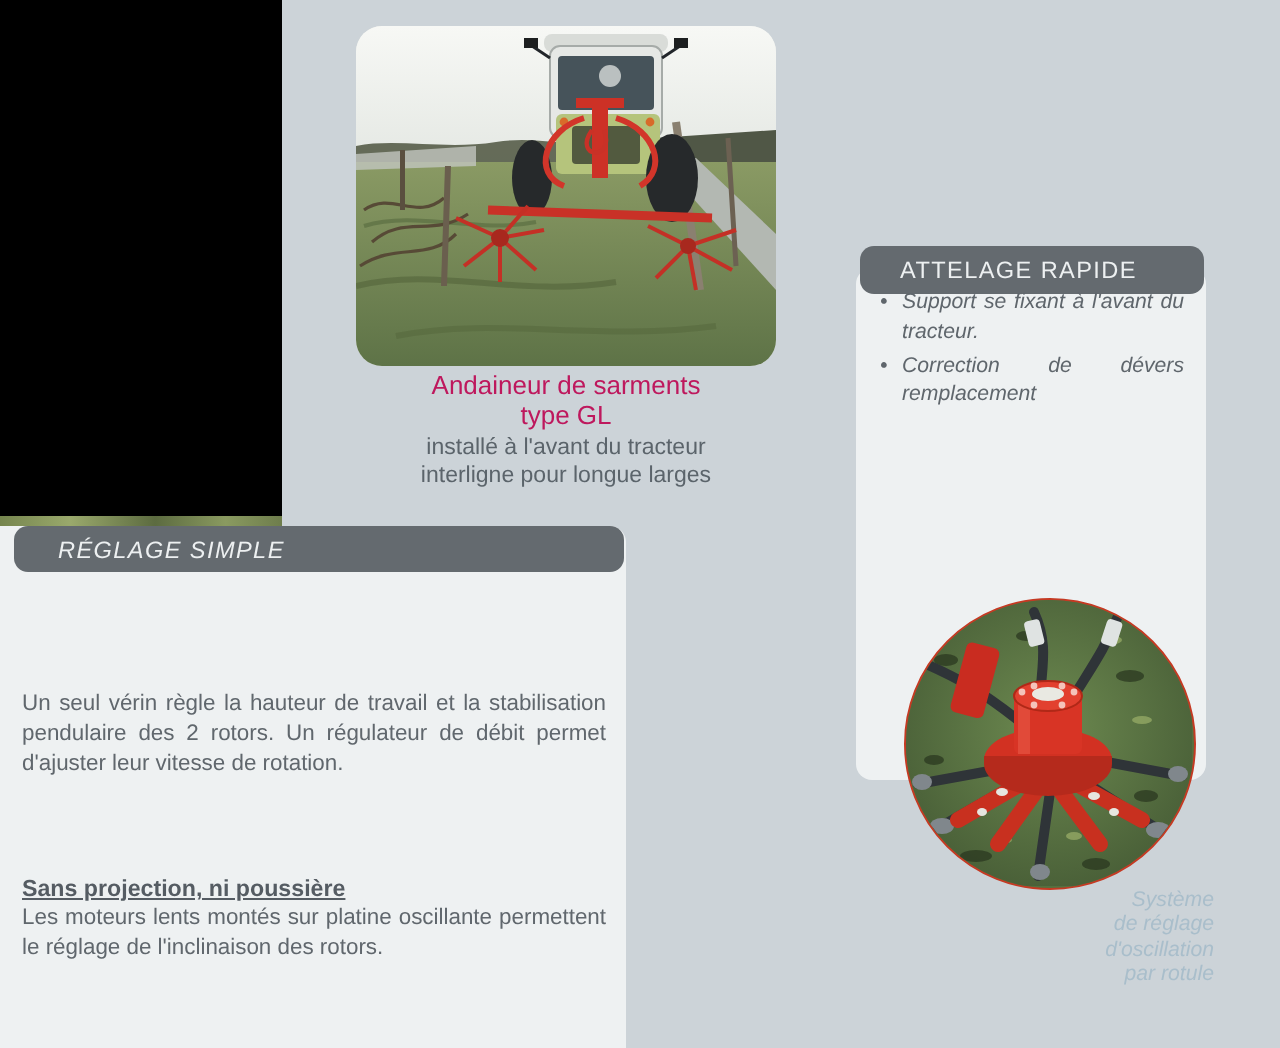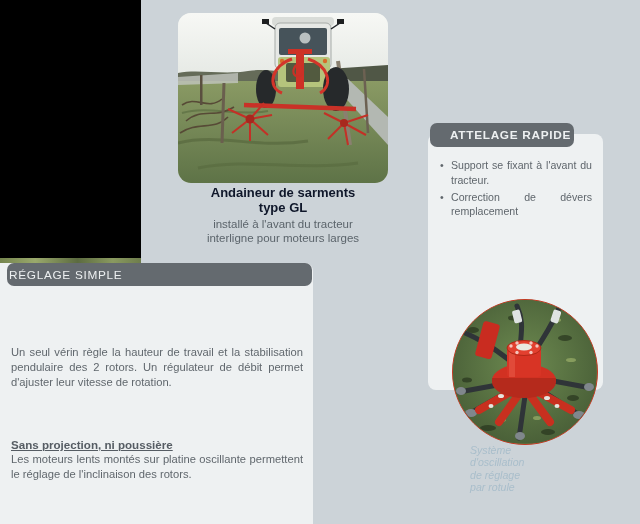--- a/index.html
+++ b/index.html
@@ -12,43 +12,43 @@
   
   .black-block{position:absolute;left:0;top:0;width:141px;height:258px;background:#000;}
   .grass-sliver{position:absolute;left:0;top:258px;width:141px;height:6px;
     background:linear-gradient(90deg,#75854e 0%,#9aa96c 25%,#5c6b40 55%,#8a9a60 80%,#6e7d4c 100%);}
   
   .tractor-photo{position:absolute;left:178px;top:13px;width:210px;height:170px;
     border-radius:13px;overflow:hidden;background:#e9ebe7;}
   .tractor-photo svg{display:block;}
   
   .photo-caption{position:absolute;left:168px;top:186px;width:230px;text-align:center;}
-  .photo-caption .title{font-weight:bold;font-size:13px;line-height:14.5px;color:#0f172a;}
+  .photo-caption .title{font-weight:normal;font-size:13px;line-height:14.5px;color:#be185d;}
   .photo-caption .subtitle{font-size:11.5px;line-height:14px;color:#5b646b;margin-top:2px;}
   
   .panel-body{position:absolute;background:#eef1f2;border-radius:8px;}
   .panel-header{position:absolute;background:#646a6f;border-radius:7px;
     color:#edf0f1;font-size:11.8px;letter-spacing:.7px;
     display:flex;align-items:center;box-sizing:border-box;}
   
   #attelage-body{left:428px;top:134px;width:175px;height:256px;}
-  #attelage-header{left:430px;top:123px;width:144px;height:24px;padding-left:20px;font-weight:bold;}
-  .bullet-list{position:absolute;left:428px;top:151px;width:175px;
+  #attelage-header{left:430px;top:123px;width:172px;height:24px;padding-left:20px;}
+  .bullet-list{position:absolute;left:428px;top:137px;width:175px;
     box-sizing:border-box;padding:7px 11px 0 12px;
-    font-size:10.6px;line-height:14.8px;color:#5f666c;text-align:justify;}
+    font-size:10.6px;line-height:14.8px;color:#5f666c;text-align:justify;font-style:italic;}
   .bullet-item{position:relative;padding-left:11px;margin-bottom:2px;}
   .bullet-item::before{content:"•";position:absolute;left:0;top:0;color:#5f666c;}
   
   .rotule-photo{position:absolute;left:452px;top:299px;width:146px;height:146px;
     border-radius:50%;overflow:hidden;border:1.5px solid #c43a23;box-sizing:border-box;background:#55703f;}
-  .rotule-caption{position:absolute;left:470px;top:444px;width:137px;text-align:left;
+  .rotule-caption{position:absolute;left:470px;top:444px;width:137px;text-align:right;
     font-style:italic;font-size:10.6px;line-height:12.4px;color:#a9becb;}
   
   #reglage-body{left:0;top:263px;width:313px;height:261px;border-radius:0 8px 0 0;}
-  #reglage-header{left:7px;top:263px;width:305px;height:23px;padding-left:2px;}
+  #reglage-header{left:7px;top:263px;width:305px;height:23px;padding-left:22px;font-style:italic;}
   .reglage-content{position:absolute;left:0;top:286px;width:313px;
     box-sizing:border-box;padding:12px 10px 0 11px;
     font-size:11.2px;line-height:15px;color:#60676d;text-align:justify;}
   .section{margin-bottom:13px;margin-top:47px;}
   .sec-heading{font-weight:bold;font-size:11.6px;color:#555c63;text-decoration:underline;}
   .sec-heading:empty{display:none;}
 </style>
 </head>
 <body>
 
@@ -124,21 +124,21 @@
       </g>
       <circle cx="166" cy="110" r="4" fill="#a8281e"></circle>
     </svg>
   </div>
 
   <div class="photo-caption">
     <div class="title">Andaineur de sarments</div>
     <div class="title">type GL</div>
     <div class="subtitle">
       <div>installé à l'avant du tracteur</div>
-      <div>interligne pour moteurs larges</div>
+      <div>interligne pour longue larges</div>
     </div>
   </div>
 
   <div class="panel-body" id="attelage-body"></div>
   <div class="panel-header" id="attelage-header">
     <span>ATTELAGE RAPIDE</span>
   </div>
   <div class="bullet-list">
     <div class="bullet-item">Support se fixant à l'avant du tracteur.</div>
     <div class="bullet-item">Correction de dévers remplacement</div>
@@ -215,22 +215,22 @@
         <ellipse cx="48" cy="96" rx="3" ry="2"></ellipse>
           <ellipse cx="94" cy="98" rx="3" ry="2"></ellipse>
         <ellipse cx="38" cy="106" rx="2.5" ry="2"></ellipse>
           <ellipse cx="104" cy="106" rx="2.5" ry="2"></ellipse>
       </g>
     </svg>
   </div>
 
   <div class="rotule-caption">
     <div>Système</div>
+    <div>de réglage</div>
     <div>d'oscillation</div>
-    <div>de réglage</div>
     <div>par rotule</div>
   </div>
 
   <div class="panel-body" id="reglage-body"></div>
   <div class="panel-header" id="reglage-header">
     <span>RÉGLAGE SIMPLE</span>
   </div>
   <div class="reglage-content">
     <div class="section">
 

